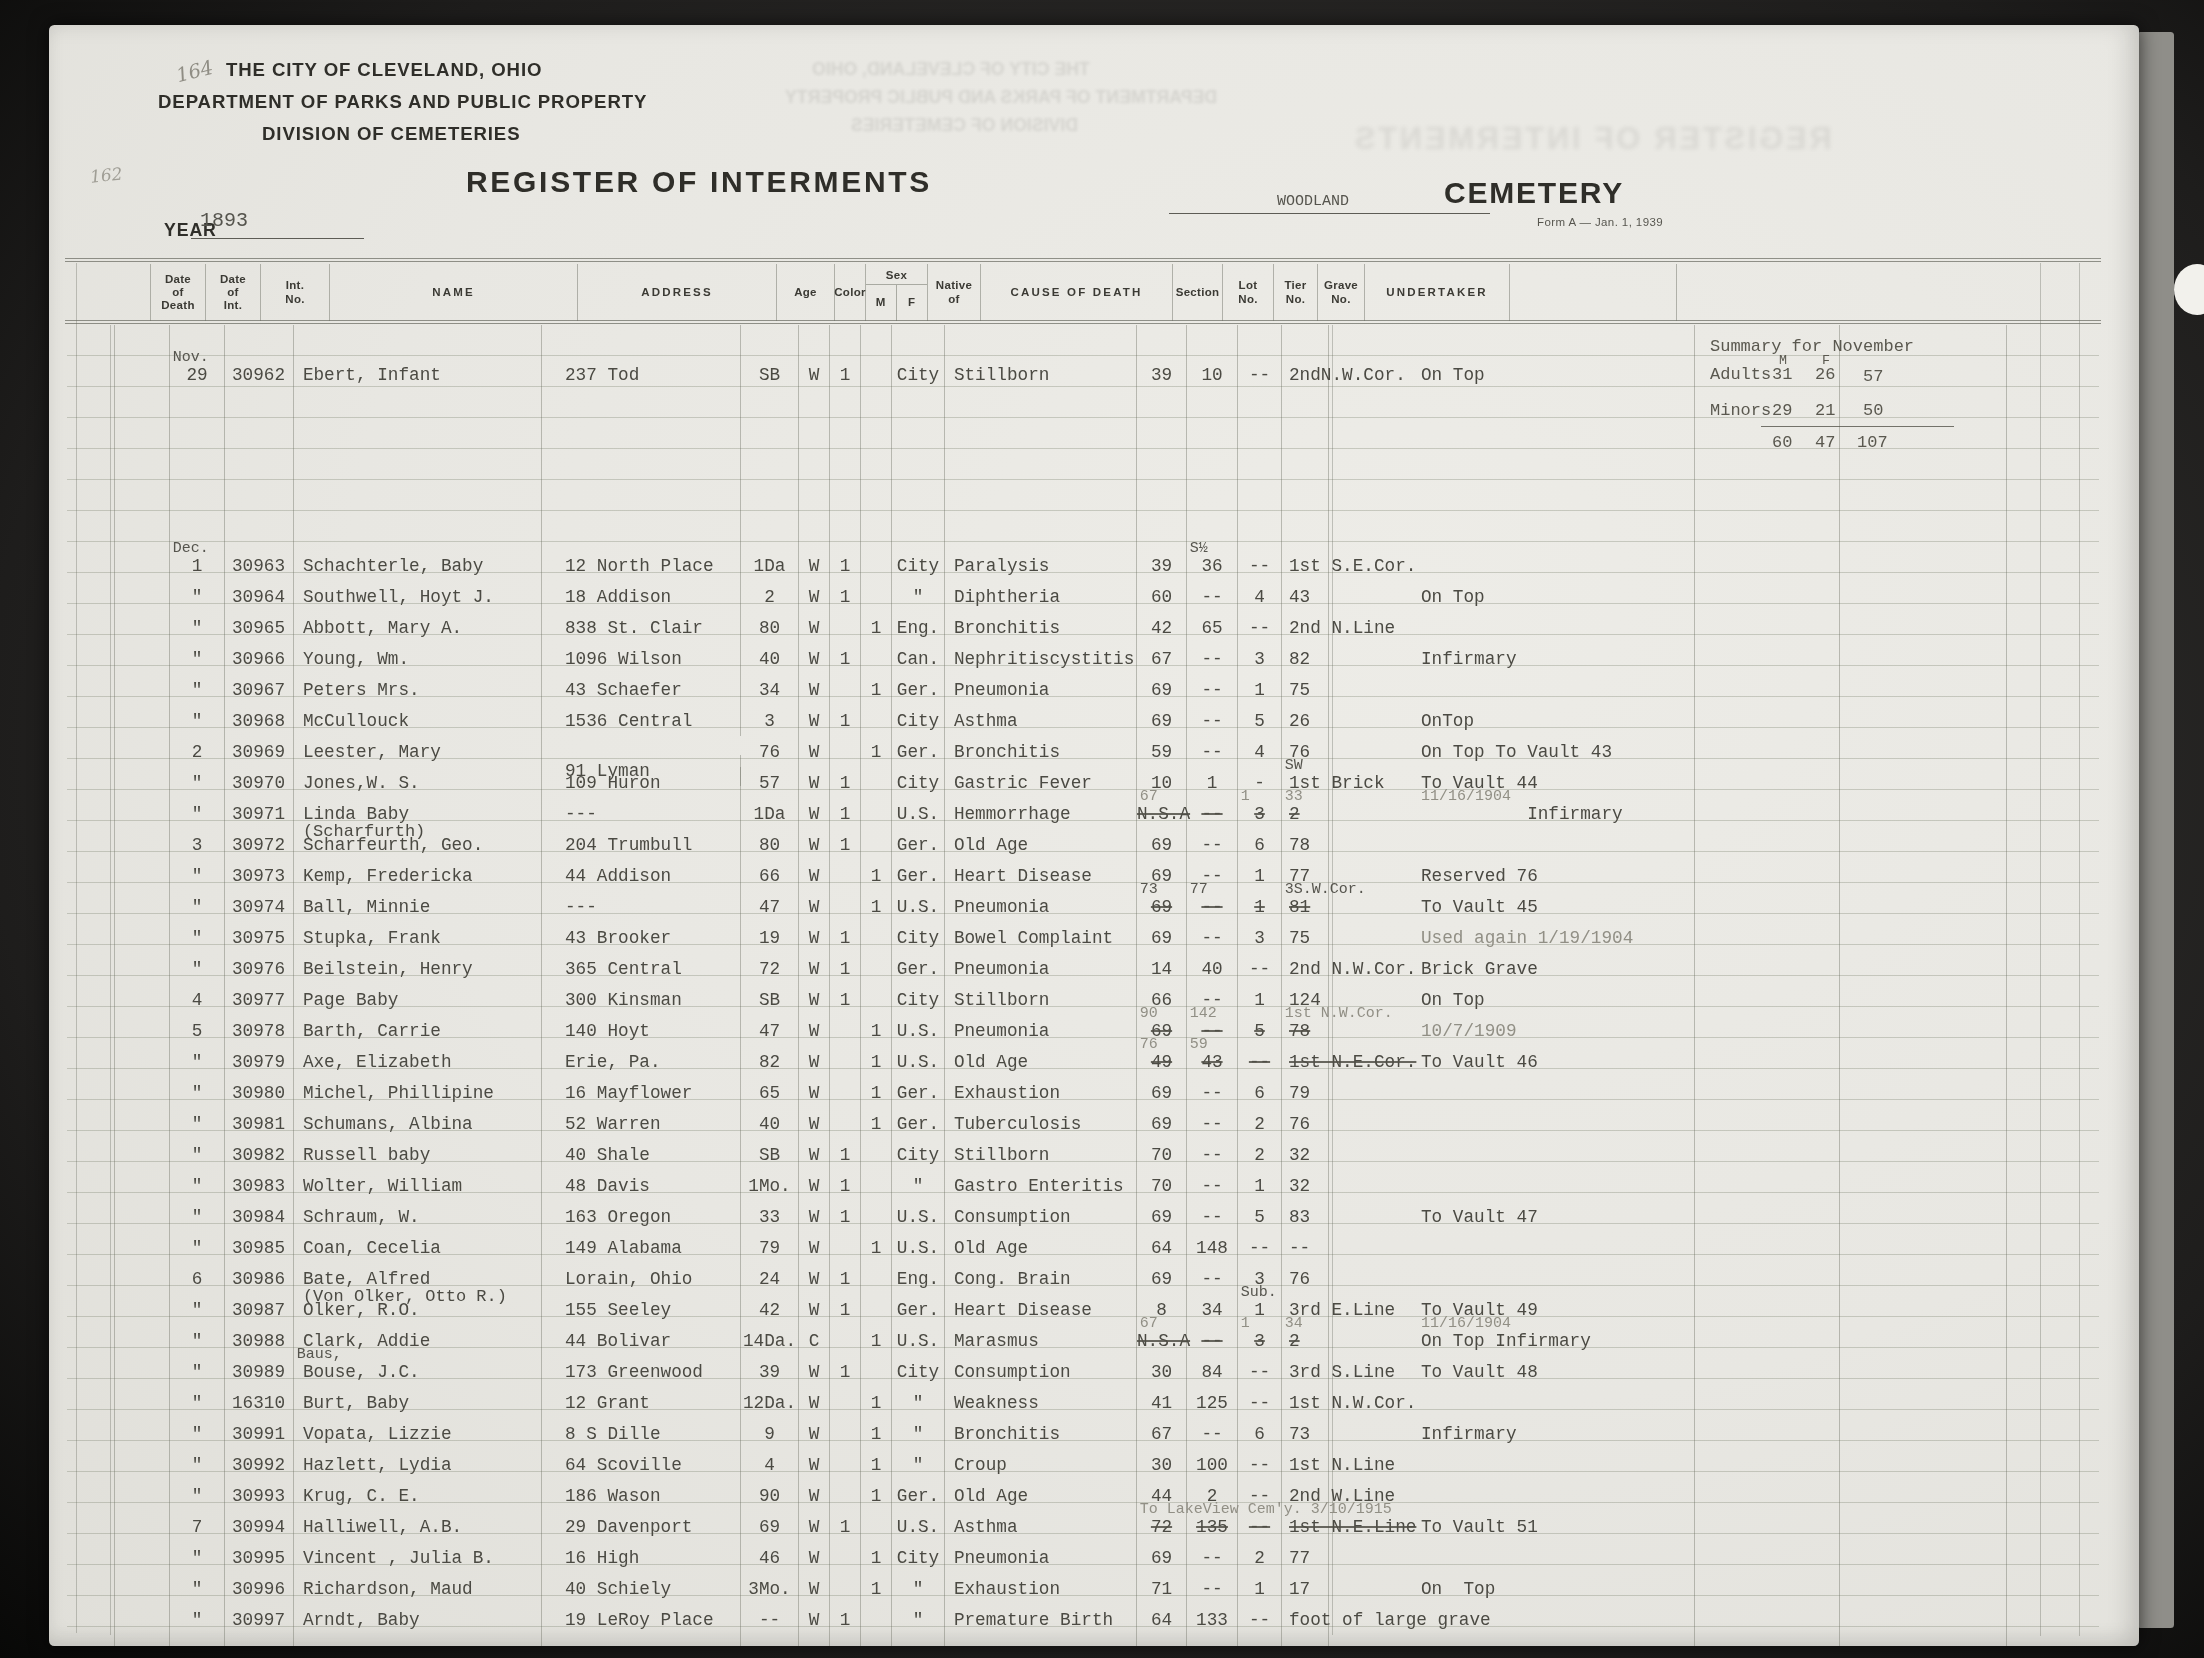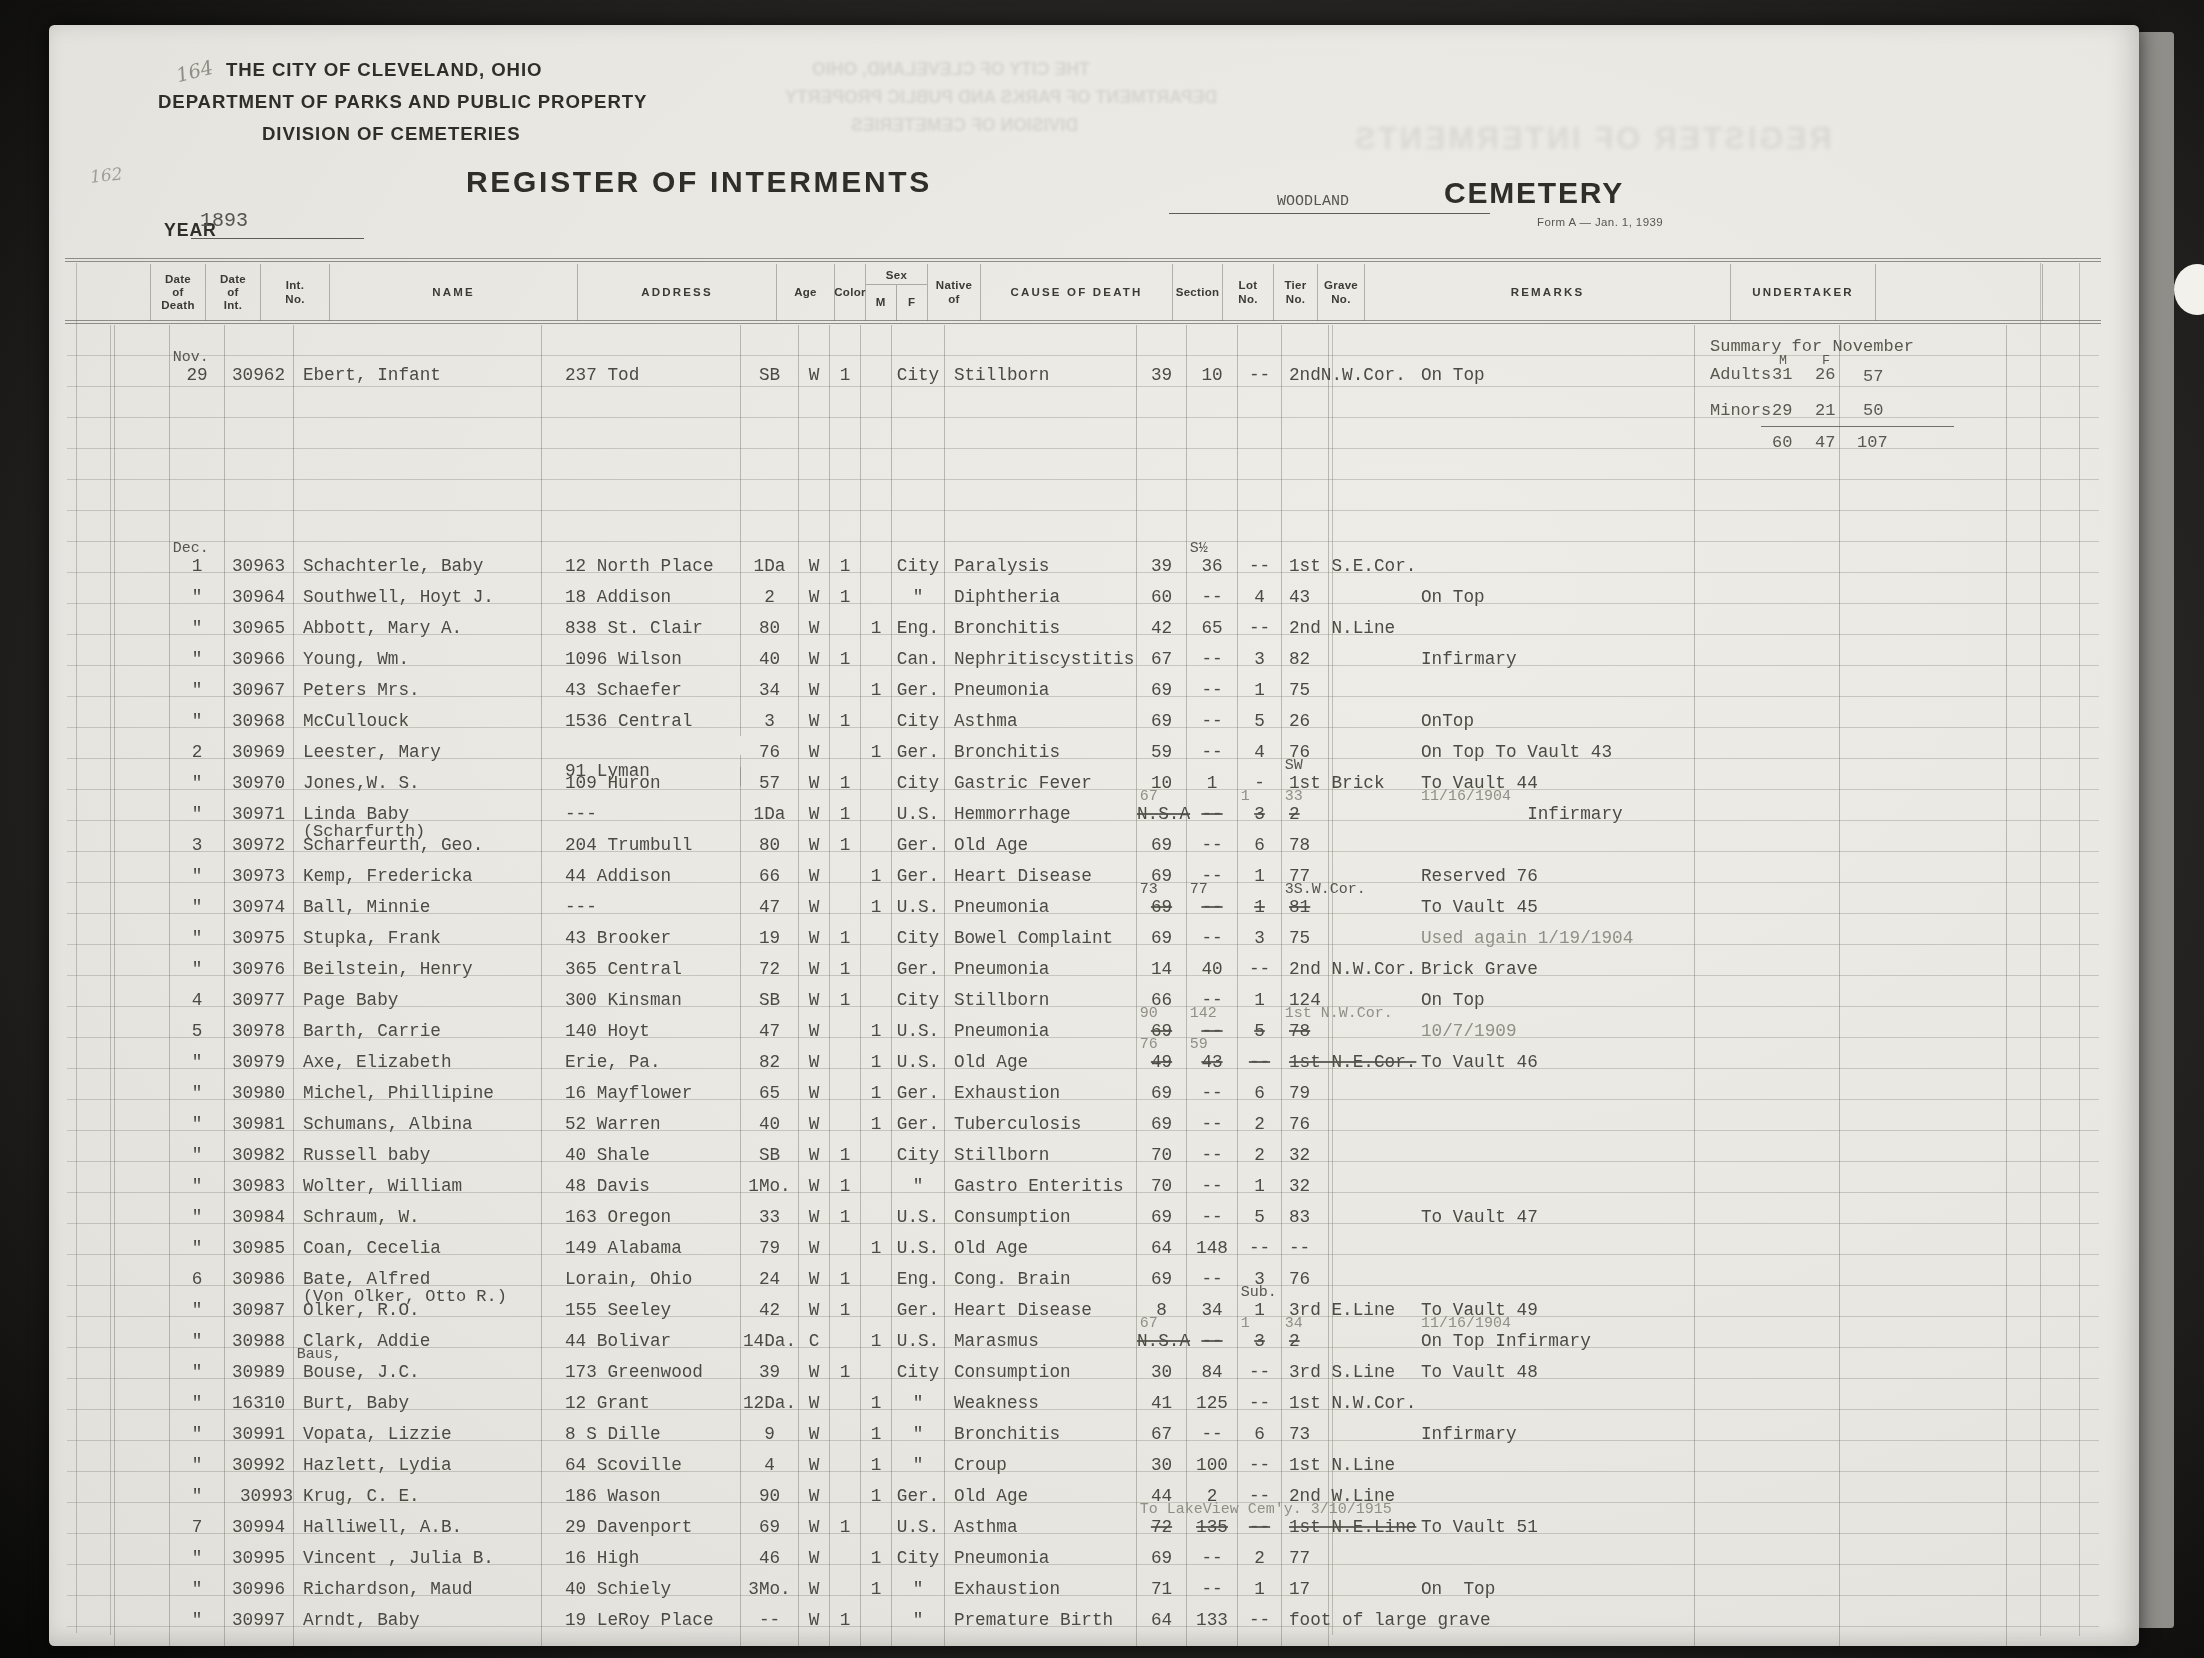--- a/index.html
+++ b/index.html
@@ -146,21 +146,20 @@
     <div class="th" style="width:53px">Native
 of</div>
     <div class="th th-wide" style="width:192px">CAUSE OF DEATH</div>
     <div class="th" style="width:50px">Section</div>
     <div class="th" style="width:51px">Lot
 No.</div>
     <div class="th" style="width:44px">Tier
 No.</div>
     <div class="th" style="width:47px">Grave
 No.</div>
-    <div class="th th-wide" style="width:366px">REMARKS</div>
     <div class="th th-wide" style="width:145px">UNDERTAKER</div>
     <div class="th" style="width:167px"></div>
   </div>
 
   <div class="tbody" id="tbody">
       <div class="row" style="height: 34px;">
         <div class="cell c-dd" style="width: 55px;"></div>
         <div class="cell c-di" style="width: 55px;"></div>
         <div class="cell c-int_no" style="width: 69px;"></div>
         <div class="cell c-name" style="width: 248px;"></div>
@@ -895,21 +894,21 @@
         <div class="cell c-lot" style="width: 51px;"><span class="v">100</span></div>
         <div class="cell c-tier" style="width: 44px;"><span class="v">--</span></div>
         <div class="cell c-grave" style="width: 47px;"><span class="v">1st N.Line</span></div>
         <div class="cell c-remarks" style="width: 366px;"></div>
         <div class="cell c-undertaker" style="width: 145px;"></div>
         <div class="cell c-extra" style="width: 167px;"></div>
       </div>
       <div class="row" style="height: 31px;">
         <div class="cell c-dd" style="width: 55px;"></div>
         <div class="cell c-di" style="width: 55px;"><span class="v">"</span></div>
-        <div class="cell c-int_no" style="width: 69px; text-align: right;"><span class="v">30993</span></div>
+        <div class="cell c-int_no" style="width: 69px;"><span class="v">30993</span></div>
         <div class="cell c-name" style="width: 248px;"><span class="v">Krug, C. E.</span></div>
         <div class="cell c-address" style="width: 199px;"><span class="v">186 Wason</span></div>
         <div class="cell c-age" style="width: 58px;"><span class="v">90</span></div>
         <div class="cell c-color" style="width: 31px;"><span class="v">W</span></div>
         <div class="cell c-m" style="width: 31px;"></div>
         <div class="cell c-f" style="width: 31px;"><span class="v">1</span></div>
         <div class="cell c-native" style="width: 53px;"><span class="v">Ger.</span></div>
         <div class="cell c-cause" style="width: 192px;"><span class="v">Old Age</span></div>
         <div class="cell c-section" style="width: 50px;"><span class="v">44</span></div>
         <div class="cell c-lot" style="width: 51px;"><span class="v">2</span></div>

